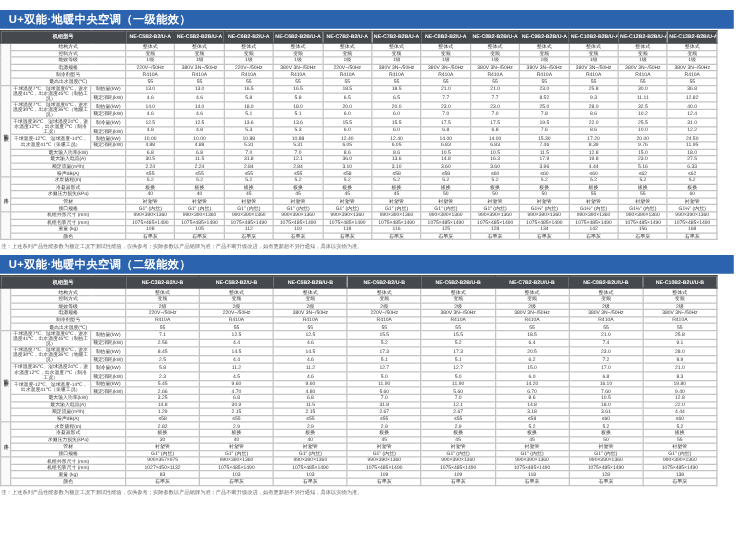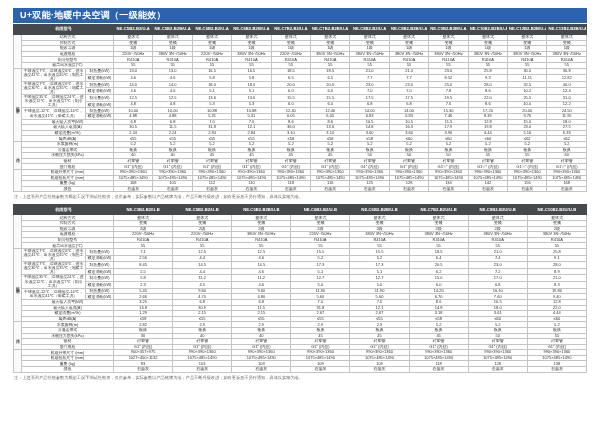--- a/index.html
+++ b/index.html
@@ -1,17 +1,17 @@
 <!DOCTYPE html>
 <html><head>
 <meta charset="utf-8">
 <style>
   html,body{margin:0;padding:0;background:#ffffff;}
   body{width:600px;height:426px;font-family:"Liberation Sans","DejaVu Sans",sans-serif;color:#222;overflow:hidden;}
-  .page{padding:8px 13px 0 13px;}
+  .page{padding:8px 13px 0 0;}
   .title-bar{background:#2b63ae;color:#ffffff;font-weight:bold;font-size:9px;line-height:11px;padding:2px 7px;margin:0 0 1px 0;letter-spacing:.3px;}
   .spec-table{border-collapse:collapse;width:574px;table-layout:fixed;margin-top:1px;}
   .spec-table th,.spec-table td{border:1px solid #c4c4c4;font-size:4px;line-height:1.05;text-align:center;padding:0 1px;overflow:hidden;}
   .spec-table thead th{background:#45494e;color:#ffffff;font-size:4.2px;font-weight:bold;height:9px;border-color:#45494e;white-space:nowrap;}
   .spec-table td{height:4.6px;white-space:nowrap;color:#333;}
   td.group-cell{writing-mode:vertical-rl;text-orientation:upright;width:7px;font-size:4px;letter-spacing:1px;color:#444;background:#fafafa;padding:0;}
   td.row-label{text-align:center;white-space:normal;font-size:3.9px;color:#333;}
   td.sub-label{font-size:3.9px;color:#333;}
   col.c-group{width:8px;} col.c-label{width:64px;} col.c-sub{width:28px;}
   .note{font-size:4.2px;color:#666;margin:2px 0 5px 1px;line-height:1.2;}
@@ -472,20 +472,21 @@
             <td>石墨灰</td>
             <td>石墨灰</td>
             <td>石墨灰</td>
           </tr>
         </tbody>
       </table>
     <div class="note">注：上述系列产品性能参数为额定工况下测试性能值，仅供参考；实际参数以产品铭牌为准；产品不断升级改进，如有更新恕不另行通知，具体以实物为准。</div>
   </div>
 
   <div class="section">
+    <div class="title-bar">U+双能·地暖中央空调（二级能效）</div>
     <table class="spec-table">
         <colgroup>
           <col class="c-group">
           <col class="c-label">
           <col class="c-sub">
           <col>
           <col>
           <col>
           <col>
           <col>

